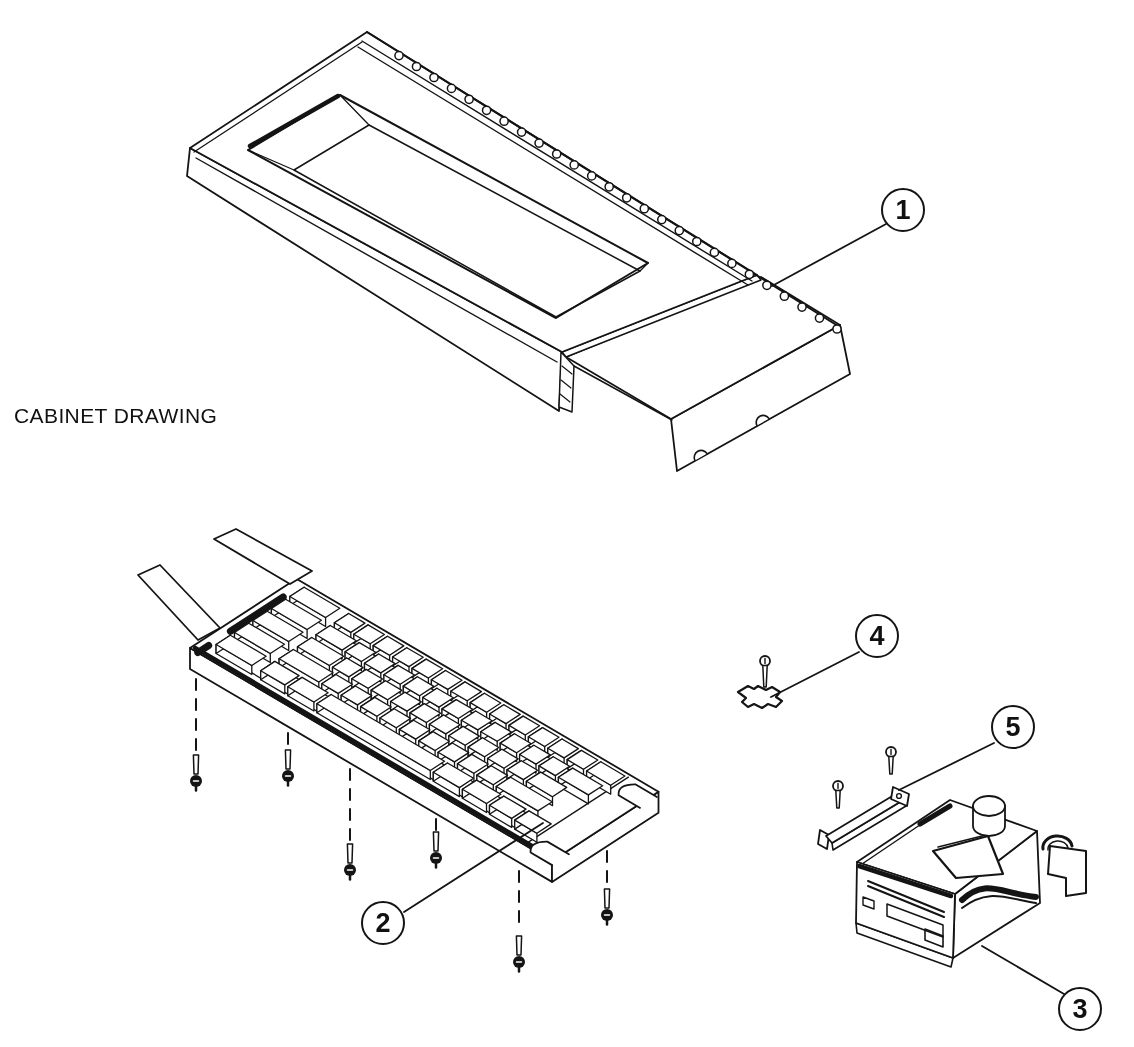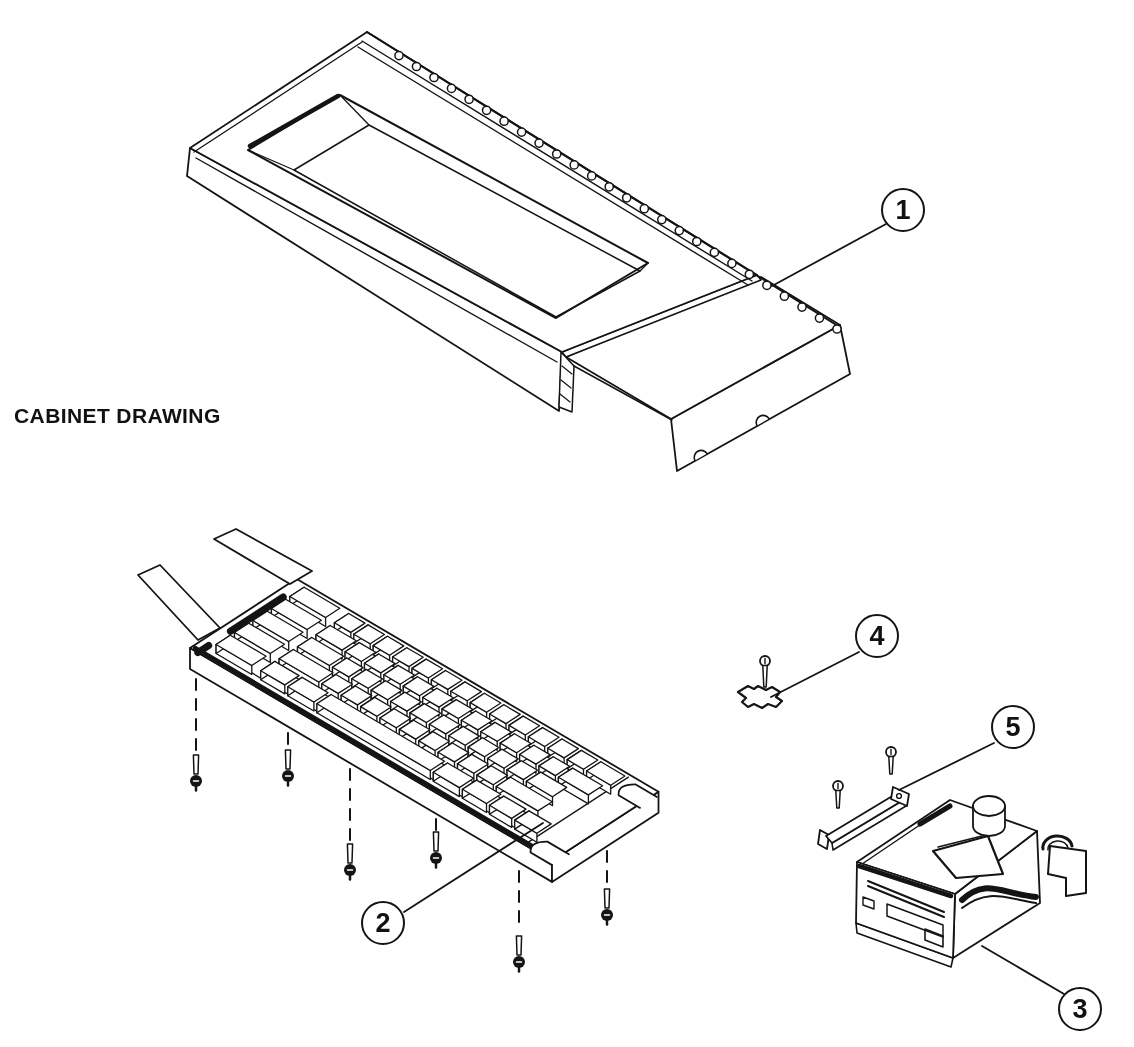--- a/index.html
+++ b/index.html
@@ -1,19 +1,19 @@
 <!DOCTYPE html>
 <html><head>
 <meta charset="utf-8">
 <style>
   html,body{margin:0;padding:0;background:#fff;}
   .canvas{position:relative;width:1134px;height:1047px;background:#fff;overflow:hidden;
           font-family:"Liberation Sans", sans-serif;}
   .canvas svg{position:absolute;left:0;top:0;}
-  .drawing-title{position:absolute;left:14px;top:404px;font-weight:bold;font-size:21px;
+  .drawing-title{position:absolute;left:14px;top:404px;font-weight:normal;font-size:21px;
           letter-spacing:.4px;color:#111;white-space:nowrap;}
   .callout{position:absolute;width:44px;height:44px;border-radius:50%;border:2.5px solid #141414;
           background:#fff;display:flex;align-items:center;justify-content:center;
           font-weight:bold;font-size:27px;color:#111;box-sizing:border-box;}
 </style>
 </head>
 <body>
 
 <div class="canvas">
   <svg id="art" width="1134" height="1047" viewBox="0 0 1134 1047">

